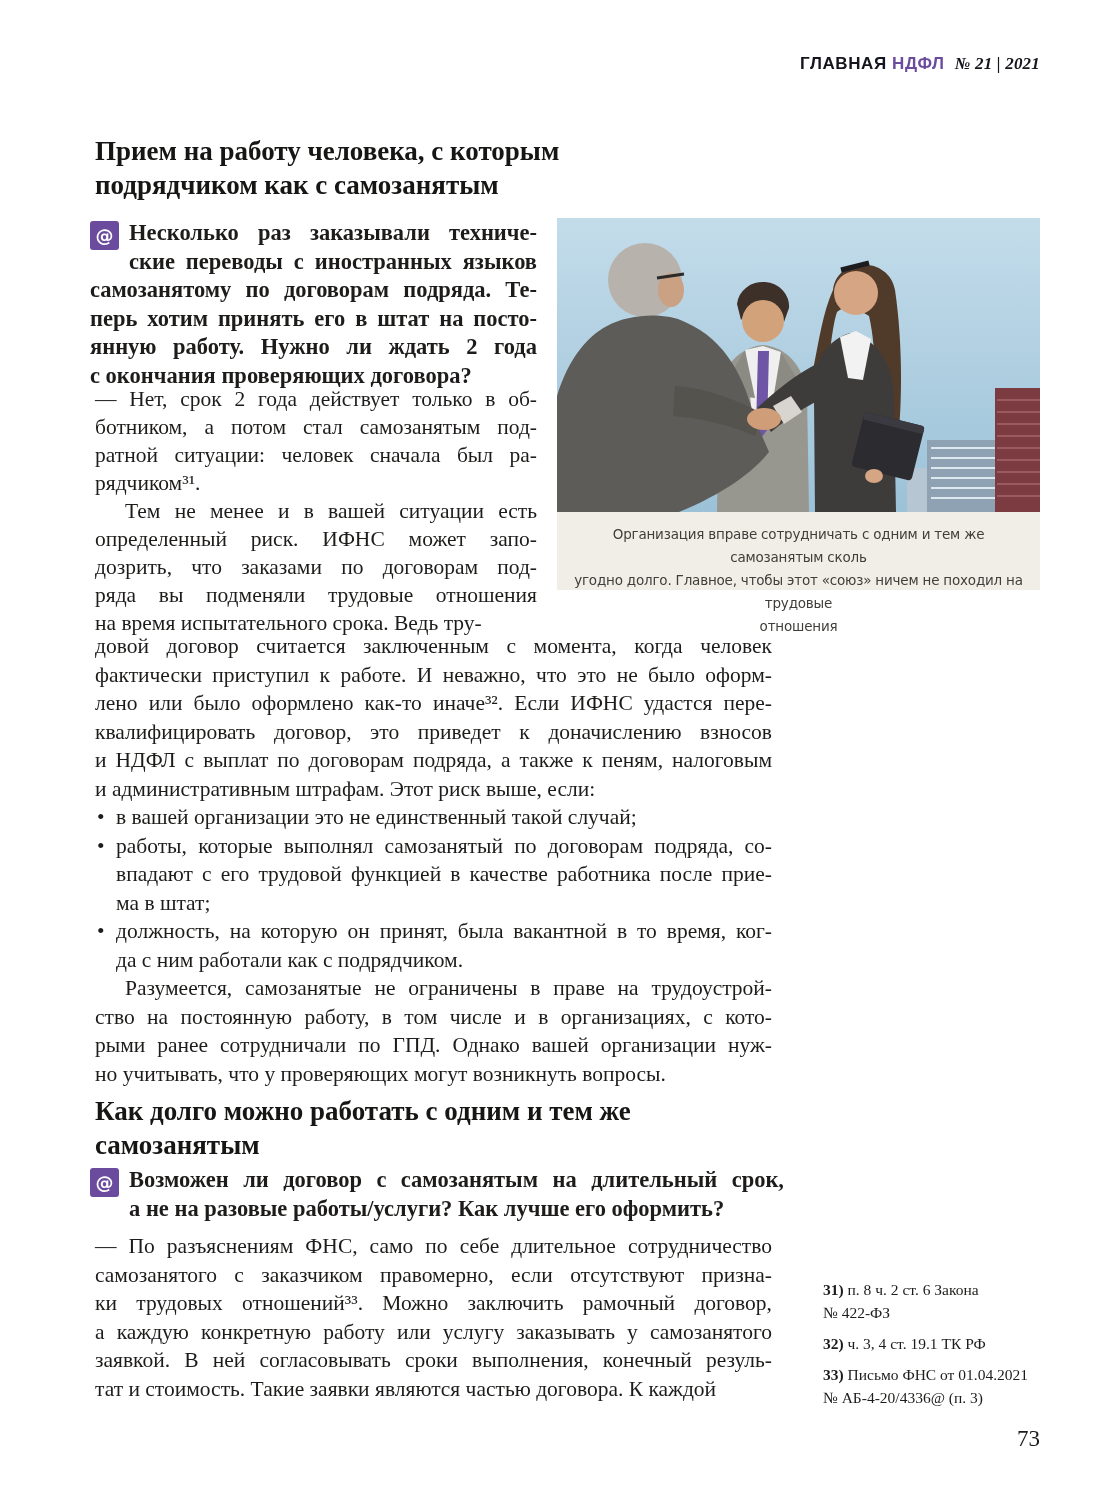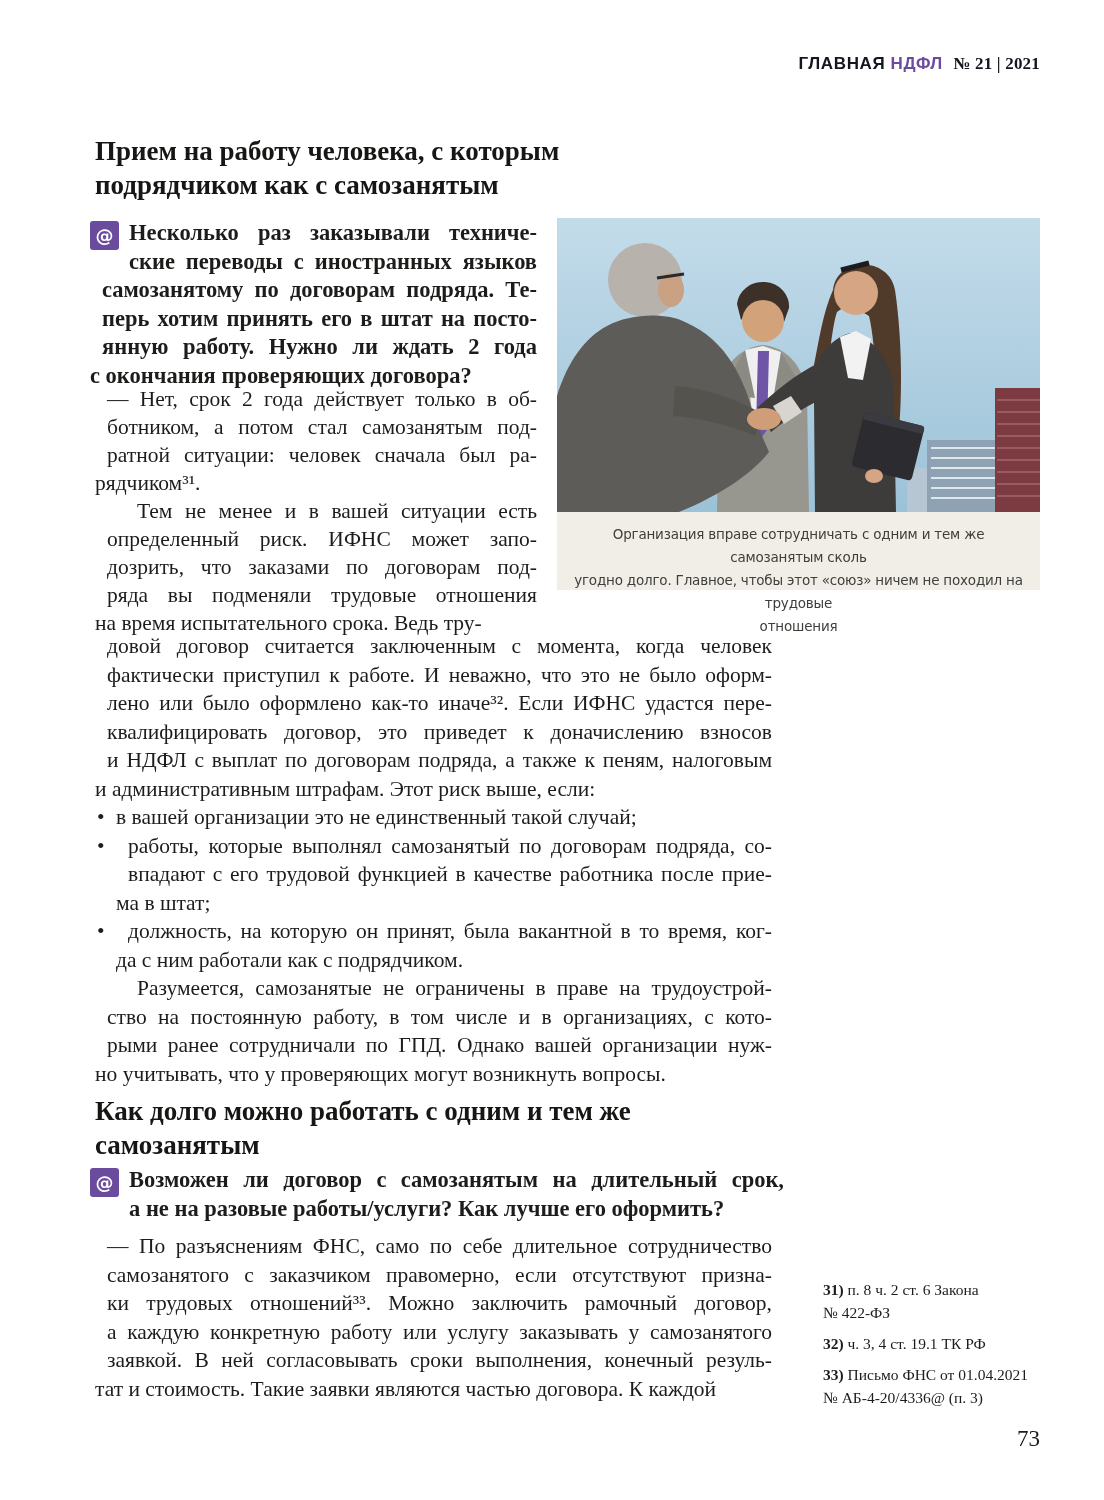--- a/index.html
+++ b/index.html
@@ -3,34 +3,34 @@
 <meta charset="utf-8">
 <style>
   html,body{margin:0;padding:0;background:#fff;}
   .page{position:relative;width:1104px;height:1500px;background:#ffffff;overflow:hidden;
         font-family:"Liberation Serif",serif;color:#1d1c1a;}
   
   .header{position:absolute;top:54px;right:64px;white-space:nowrap;
           font-family:"Liberation Sans",sans-serif;font-weight:bold;font-size:17px;letter-spacing:.6px;}
   .brand-dark{color:#15151d;}
   .brand-accent{color:#6b4b9e;}
-  .issue{font-family:"Liberation Serif",serif;font-weight:bold;color:#15151d;letter-spacing:.2px;margin-left:5px;}
+  .issue{font-family:"Liberation Serif",serif;font-weight:bold;color:#15151d;letter-spacing:.2px;margin-left:5px;font-style:italic;}
   
   .title{position:absolute;left:95px;margin:0;font-weight:bold;color:#161614;font-size:27px;line-height:34px;}
   .t1{top:134px;width:660px;}
   .t2{top:1094px;width:730px;}
   
   .par{position:absolute;left:95px;}
   .q{left:90px;width:447px;font-weight:bold;font-size:22.5px;line-height:28.5px;}
   .wideq{width:694px;}
   .body{font-size:21.5px;line-height:28.5px;}
   .col{width:442px;line-height:28px;}
   .wide{width:677px;}
   .ln{min-height:1em;}
-  .st{text-align:justify;text-align-last:justify;padding-left:12px;}
+  .st{text-align:justify;text-align-last:justify;}
   [data-indent="true"] .ln:first-child{text-indent:30px;}
   
   .atbadge{float:left;width:29px;height:29px;margin:2px 10px 0 0;background:#6b4b9e;color:#ffffff;
            font-family:"DejaVu Sans",sans-serif;font-size:18px;line-height:29px;text-align:center;
            border-radius:3px;font-weight:bold;}
   
   .photo{position:absolute;left:557px;top:218px;width:483px;height:294px;overflow:hidden;}
   .photo svg{display:block;}
   .caption{position:absolute;left:557px;top:512px;width:483px;height:78px;background:#f1eee7;
            box-sizing:border-box;padding:11px 13px 0 13px;font-family:"DejaVu Sans",sans-serif;

